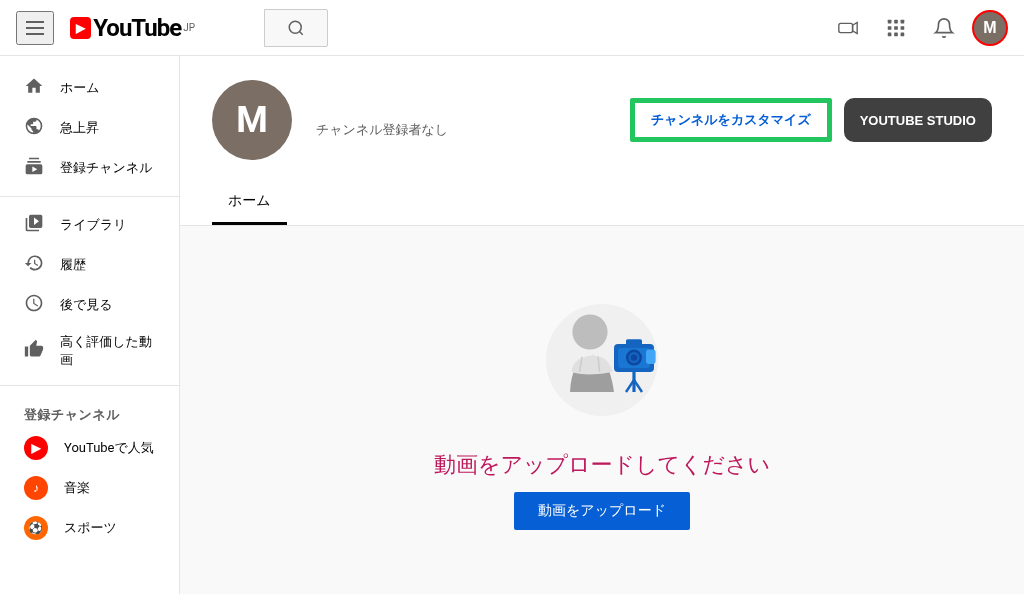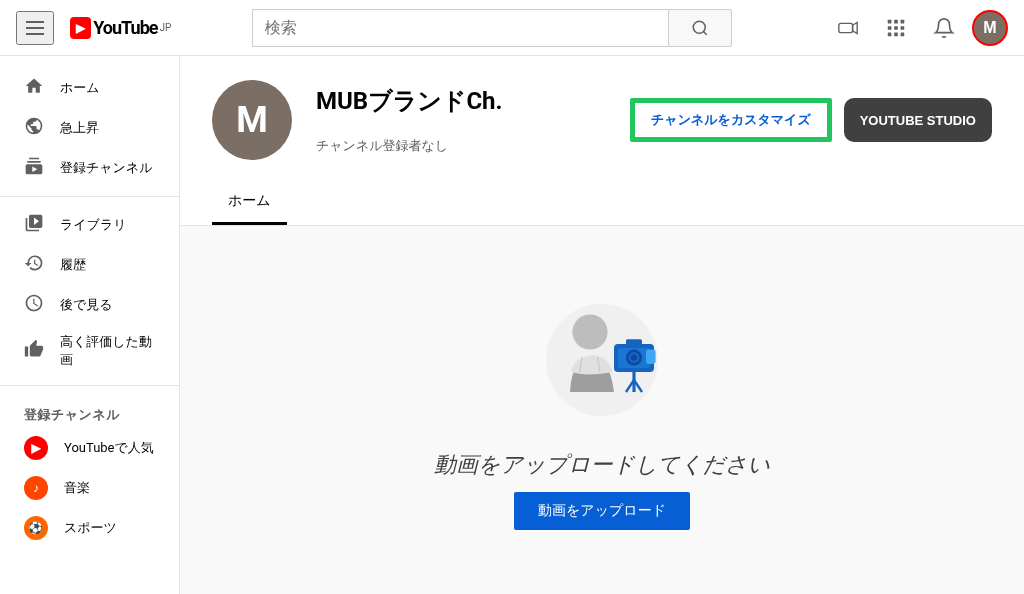--- a/index.html
+++ b/index.html
@@ -9,21 +9,21 @@
     .header {
       position: fixed; top: 0; left: 0; right: 0; height: 56px;
       background: #fff; display: flex; align-items: center;
       padding: 0 16px; z-index: 100; border-bottom: 1px solid #e5e5e5;
     }
     .header-left { display: flex; align-items: center; gap: 16px; }
     .hamburger-icon { cursor: pointer; display: flex; flex-direction: column; gap: 4px; padding: 8px; }
     .hamburger-icon span { width: 18px; height: 2px; background: #606060; display: block; }
     .youtube-logo { display: flex; align-items: center; gap: 2px; cursor: pointer; }
     .yt-logo-red { background: #ff0000; color: #fff; font-weight: bold; font-size: 12px; padding: 4px 6px; border-radius: 4px; }
-    .yt-logo-text { font-size: 18px; font-weight: bold; color: #030303; letter-spacing: -1px; }
+    .yt-logo-text { font-size: 24px; font-weight: bold; color: #030303; letter-spacing: -1px; }
     .yt-logo-jp { font-size: 10px; color: #606060; vertical-align: super; }
     .header-center { flex: 1; display: flex; align-items: center; justify-content: center; }
     .search-bar { display: flex; align-items: center; max-width: 480px; width: 100%; }
     .search-input { flex: 1; height: 38px; border: 1px solid #ccc; border-right: none; padding: 0 12px; font-size: 16px; outline: none; border-radius: 2px 0 0 2px; background: #fff; }
     .search-button { width: 64px; height: 38px; background: #f8f8f8; border: 1px solid #ccc; cursor: pointer; border-radius: 0 2px 2px 0; display: flex; align-items: center; justify-content: center; }
     .header-right { display: flex; align-items: center; gap: 8px; margin-left: 16px; }
     .header-icon-btn { width: 40px; height: 40px; border-radius: 50%; border: none; background: transparent; cursor: pointer; display: flex; align-items: center; justify-content: center; font-size: 20px; color: #606060; }
     .avatar-btn { width: 36px; height: 36px; border-radius: 50%; background: #7b6e65; color: #fff; font-size: 16px; font-weight: bold; border: 2px solid #ff0000; cursor: pointer; display: flex; align-items: center; justify-content: center; }
 
     
@@ -54,21 +54,21 @@
     .channel-actions { display: flex; gap: 12px; }
     .btn-customize { background: #fff; border: 5px solid #22c55e; color: #065fd4; padding: 8px 16px; border-radius: 2px; font-size: 13px; font-weight: bold; cursor: pointer; }
     .btn-studio { background: #404040; border: none; color: #fff; padding: 8px 16px; border-radius: 10px; font-size: 13px; font-weight: bold; cursor: pointer; }
     .channel-tabs { display: flex; gap: 0; }
     .channel-tab { padding: 12px 16px; font-size: 14px; cursor: pointer; color: #606060; border-bottom: 3px solid transparent; }
     .channel-tab.active { color: #030303; border-bottom: 3px solid #030303; font-weight: 500; }
 
     
     .content-area { display: flex; flex-direction: column; align-items: center; justify-content: center; padding: 60px 20px; text-align: center; min-height: 320px; }
     .upload-illustration { width: 160px; height: 140px; margin-bottom: 24px; }
-    .upload-title { font-size: 22px; font-weight: 400; color: #404040; margin-bottom: 12px; font-style: italic; }
+    .upload-title { font-size: 22px; font-weight: 400; color: #be185d; margin-bottom: 12px; }
     .upload-desc { font-size: 14px; color: #606060; line-height: 1.6; margin-bottom: 24px; }
     .btn-upload { background: #065fd4; color: #fff; border: none; padding: 10px 24px; border-radius: 2px; font-size: 14px; cursor: pointer; }
   </style>
 </head>
 <body>
 
 <div class="header">
   <div class="header-left">
     <button class="hamburger-icon" aria-label="Menu">
       <span></span>
@@ -76,21 +76,20 @@
         <span></span>
     </button>
     <div class="youtube-logo">
       <span class="yt-logo-red">▶</span>
       <span class="yt-logo-text">YouTube</span>
         <span class="yt-logo-jp">JP</span>
     </div>
   </div>
   <div class="header-center">
     <div class="search-bar">
-      <input class="search-input" type="text" placeholder="検索" style="">
       <button class="search-button">
         <svg width="18" height="18" viewBox="0 0 24 24" fill="none" stroke="#606060" stroke-width="2">
             <circle cx="11" cy="11" r="8"></circle>
             <line x1="21" y1="21" x2="16.65" y2="16.65"></line>
           </svg>
       </button>
     </div>
   </div>
   <div class="header-right">
     <button class="header-icon-btn">
@@ -209,21 +208,20 @@
 </div>
 
 <div class="main">
 
   <div class="channel-header">
     <div class="channel-info">
       <div class="channel-avatar">
         <span>M</span>
       </div>
       <div class="channel-details">
-        <div class="channel-name">MUBブランドCh.</div>
         <div class="channel-subs">チャンネル登録者なし</div>
       </div>
       <div class="channel-actions">
         <button class="btn-customize">チャンネルをカスタマイズ</button>
         <button class="btn-studio">YOUTUBE STUDIO</button>
       </div>
     </div>
     <div class="channel-tabs">
       <div class="channel-tab active">ホーム</div>
     </div>

